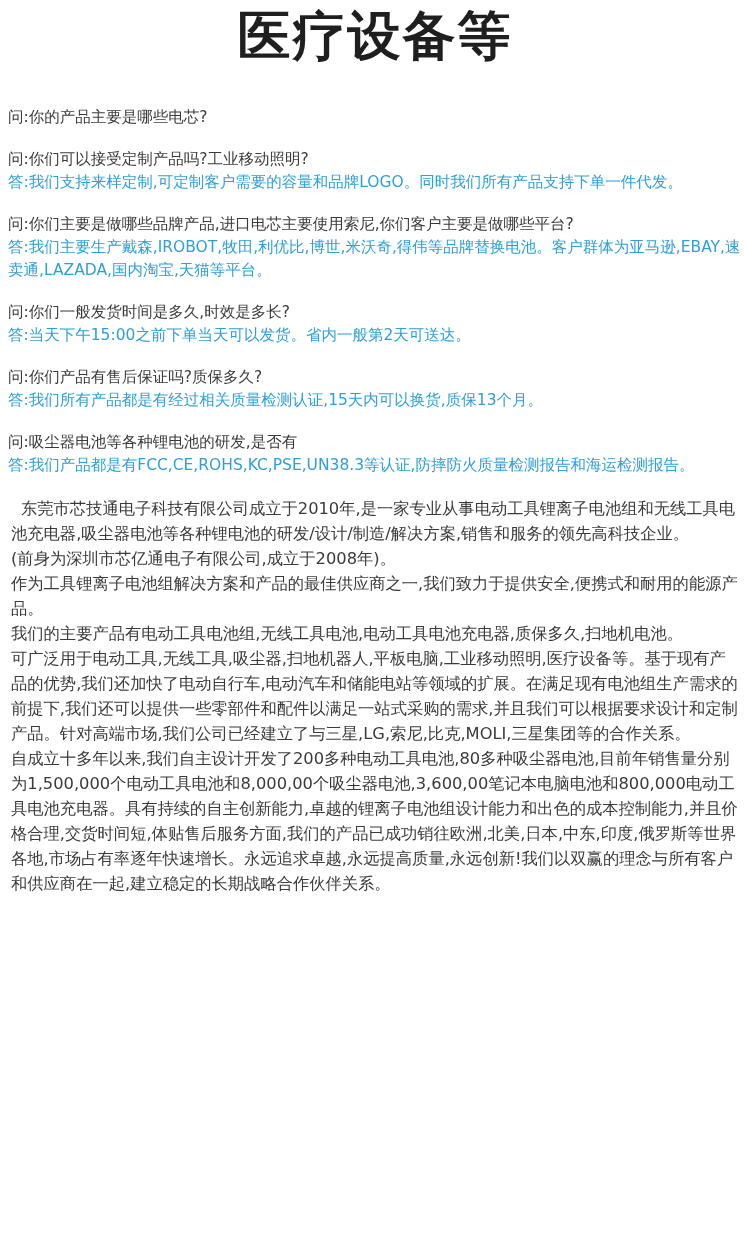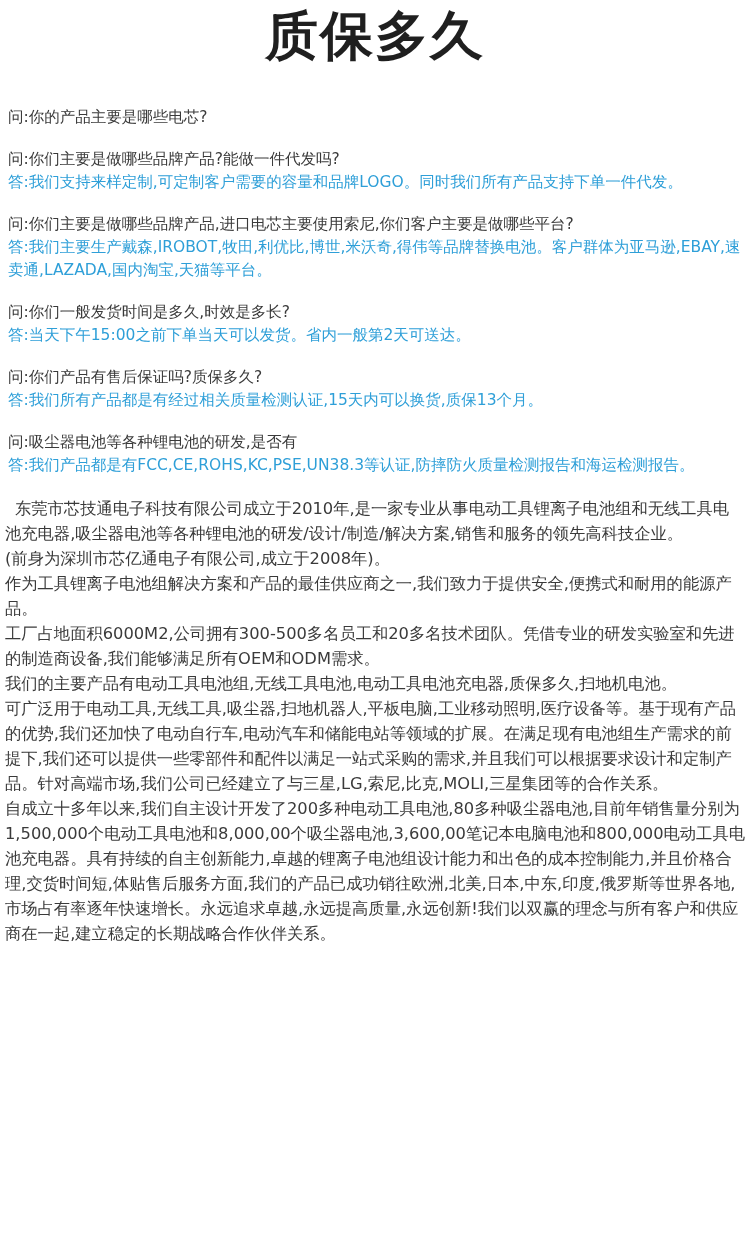--- a/index.html
+++ b/index.html
@@ -21,39 +21,39 @@
     color:var(--title-black);letter-spacing:2px;
   }
   .faq-title{margin-top:4px;}
   .faq{margin-top:38px;padding:0 8px;}
   .qa{margin:0 0 19px 0;}
   .qa p{margin:0;font-size:15.5px;line-height:23px;}
   .q{color:var(--text-dark);font-weight:500;}
   .a{color:var(--answer-blue);}
   .company-title{margin-top:0;}
   .company{
-    margin-top:17px;padding:0 5px;
+    margin-top:17px;padding:0 11px;
     font-size:16.3px;line-height:25px;color:var(--text-dark);
   }
   .company p{margin:0;}
   .company p:first-child{text-indent:10px;}
 </style>
 </head>
 <body>
 
 <div>
 
-  <h1 class="big-title faq-title">质保多久</h1>
+  <h1 class="big-title faq-title">医疗设备等</h1>
 
   <section class="faq">
     <div class="qa">
       <p class="q">问:你的产品主要是哪些电芯?</p>
     </div>
     <div class="qa">
-      <p class="q">问:你们主要是做哪些品牌产品?能做一件代发吗?</p>
+      <p class="q">问:你们可以接受定制产品吗?工业移动照明?</p>
       <p class="a">答:我们支持来样定制,可定制客户需要的容量和品牌LOGO。同时我们所有产品支持下单一件代发。</p>
     </div>
     <div class="qa">
       <p class="q">问:你们主要是做哪些品牌产品,进口电芯主要使用索尼,你们客户主要是做哪些平台?</p>
       <p class="a">答:我们主要生产戴森,IROBOT,牧田,利优比,博世,米沃奇,得伟等品牌替换电池。客户群体为亚马逊,EBAY,速卖通,LAZADA,国内淘宝,天猫等平台。</p>
     </div>
     <div class="qa">
       <p class="q">问:你们一般发货时间是多久,时效是多长?</p>
       <p class="a">答:当天下午15:00之前下单当天可以发货。省内一般第2天可送达。</p>
     </div>
@@ -65,19 +65,18 @@
       <p class="q">问:吸尘器电池等各种锂电池的研发,是否有</p>
       <p class="a">答:我们产品都是有FCC,CE,ROHS,KC,PSE,UN38.3等认证,防摔防火质量检测报告和海运检测报告。</p>
     </div>
   </section>
 
 
   <section class="company">
     <p>东莞市芯技通电子科技有限公司成立于2010年,是一家专业从事电动工具锂离子电池组和无线工具电池充电器,吸尘器电池等各种锂电池的研发/设计/制造/解决方案,销售和服务的领先高科技企业。</p>
     <p>(前身为深圳市芯亿通电子有限公司,成立于2008年)。</p>
     <p>作为工具锂离子电池组解决方案和产品的最佳供应商之一,我们致力于提供安全,便携式和耐用的能源产品。</p>
-    <p>工厂占地面积6000M2,公司拥有300-500多名员工和20多名技术团队。凭借专业的研发实验室和先进的制造商设备,我们能够满足所有OEM和ODM需求。</p>
     <p>我们的主要产品有电动工具电池组,无线工具电池,电动工具电池充电器,质保多久,扫地机电池。</p>
     <p>可广泛用于电动工具,无线工具,吸尘器,扫地机器人,平板电脑,工业移动照明,医疗设备等。基于现有产品的优势,我们还加快了电动自行车,电动汽车和储能电站等领域的扩展。在满足现有电池组生产需求的前提下,我们还可以提供一些零部件和配件以满足一站式采购的需求,并且我们可以根据要求设计和定制产品。针对高端市场,我们公司已经建立了与三星,LG,索尼,比克,MOLI,三星集团等的合作关系。</p>
     <p>自成立十多年以来,我们自主设计开发了200多种电动工具电池,80多种吸尘器电池,目前年销售量分别为1,500,000个电动工具电池和8,000,00个吸尘器电池,3,600,00笔记本电脑电池和800,000电动工具电池充电器。具有持续的自主创新能力,卓越的锂离子电池组设计能力和出色的成本控制能力,并且价格合理,交货时间短,体贴售后服务方面,我们的产品已成功销往欧洲,北美,日本,中东,印度,俄罗斯等世界各地,市场占有率逐年快速增长。永远追求卓越,永远提高质量,永远创新!我们以双赢的理念与所有客户和供应商在一起,建立稳定的长期战略合作伙伴关系。</p>
   </section>
 
 </div>
 
 </body></html>

